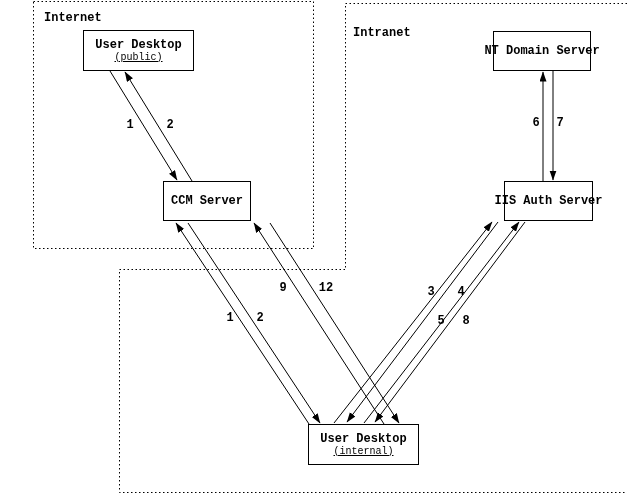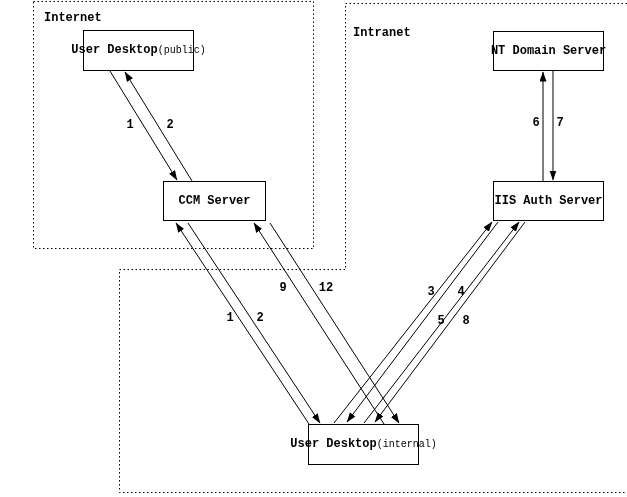--- a/index.html
+++ b/index.html
@@ -31,42 +31,43 @@
     white-space: nowrap;
   }
   #zl-internet { left: 12px; top: 11px; }
   #zl-intranet { left: 321px; top: 26px; }
   .node {
     position: absolute;
     box-sizing: border-box;
     border: 1px solid #000000;
     background: #ffffff;
     display: flex;
-    flex-direction: row;
+    flex-direction: column;
     align-items: center;
     justify-content: center;
     text-align: center;
   }
   .node-title {
     font-size: 12px;
     font-weight: bold;
     line-height: 13px;
     white-space: nowrap;
   }
   .node-sub {
     font-size: 10px;
     font-weight: normal;
     line-height: 11px;
     white-space: nowrap;
+    text-decoration: underline;
   }
   .node-sub:empty { display: none; }
   #n-user-desktop-public   { left: 51px;  top: 30px;  width: 111px; height: 41px; }
-  #n-ccm-server            { left: 131px; top: 181px; width: 103px; height: 40px; }
-  #n-nt-domain-server      { left: 461px; top: 31px;  width: 111px; height: 40px; }
-  #n-iis-auth-server       { left: 461px; top: 181px; width: 111px; height: 40px; text-align: center; }
+  #n-ccm-server            { left: 131px; top: 181px; width: 88px; height: 40px; }
+  #n-nt-domain-server      { left: 461px; top: 31px;  width: 98px; height: 40px; }
+  #n-iis-auth-server       { left: 472px; top: 181px; width: 89px; height: 40px; text-align: center; }
   #n-user-desktop-internal { left: 276px; top: 424px; width: 111px; height: 41px; }
   .edge-label {
     position: absolute;
     font-size: 12px;
     font-weight: bold;
     line-height: 12px;
     transform: translate(-50%, -50%);
     white-space: nowrap;
   }
 </style>

